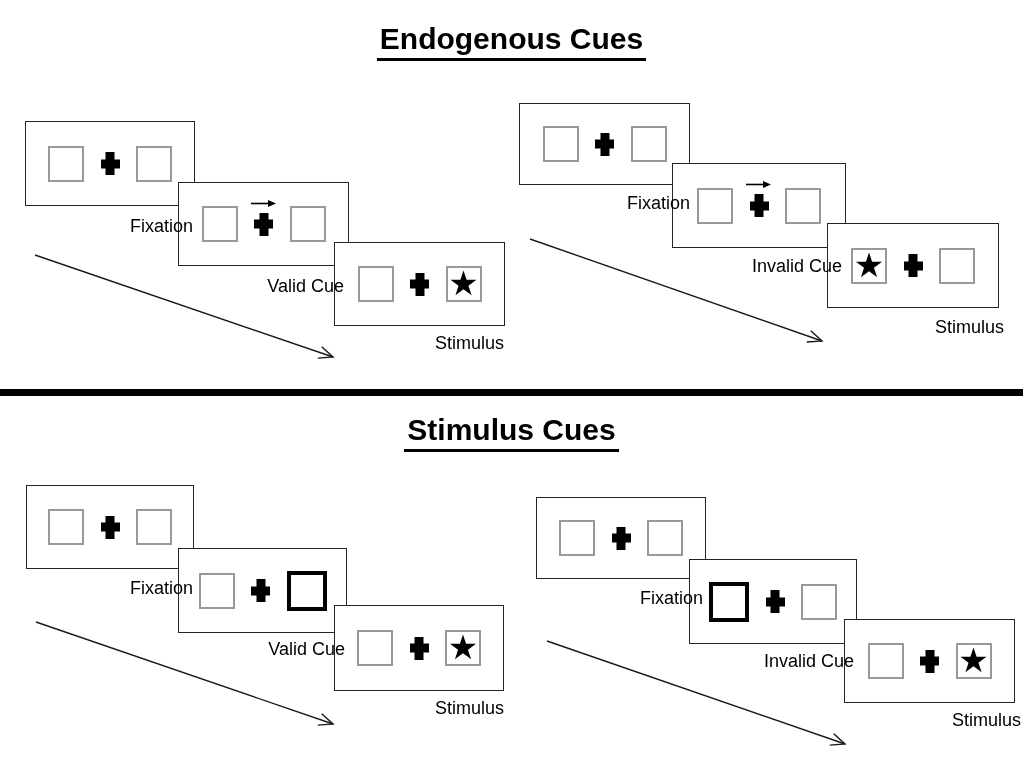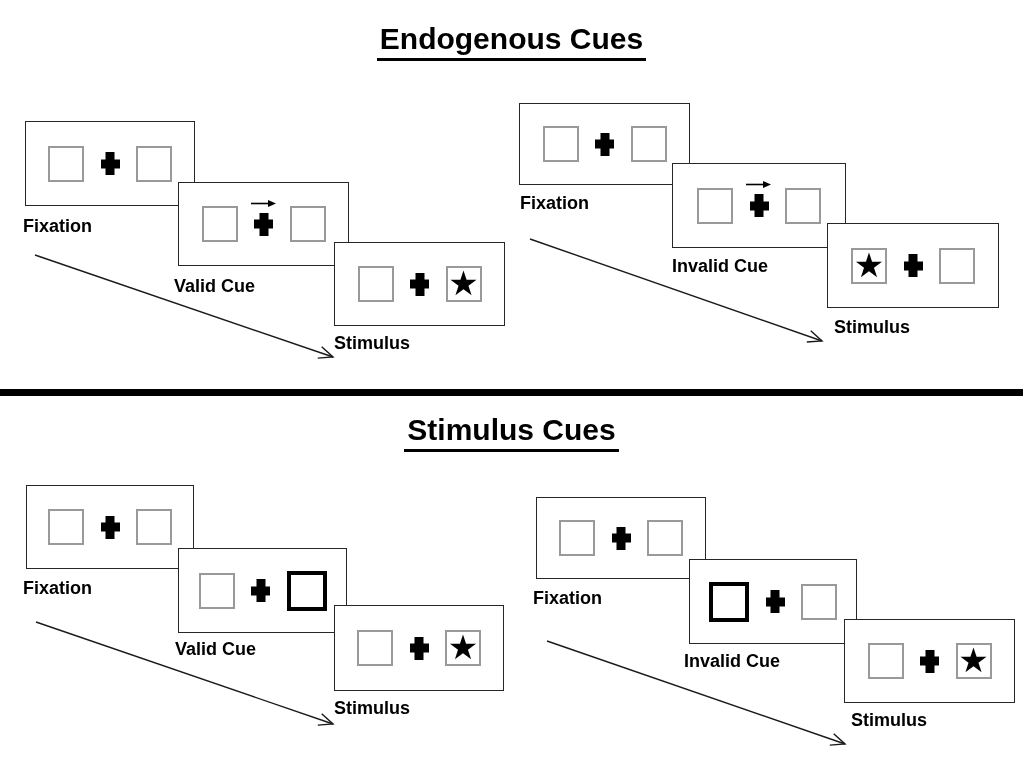--- a/index.html
+++ b/index.html
@@ -29,22 +29,22 @@
          display:flex; align-items:center; justify-content:center; flex:0 0 auto; }
 
   .plus { position:relative; width:19px; height:23px; }
   .plus::before { content:""; position:absolute; left:50%; transform:translateX(-50%);
                   top:0; width:9px; height:23px; background:#000; }
   .plus::after  { content:""; position:absolute; top:50%; transform:translateY(-50%);
                   left:0; width:19px; height:9px; background:#000; }
 
   .cue-arrow { position:absolute; top:16px; left:-3px; }
 
-  .lbl { position:absolute; width:170px; text-align:left;
-         font-size:18px; font-weight:bold; z-index:4; }
+  .lbl { position:absolute; width:170px; text-align:right;
+         font-size:18px; font-weight:normal; z-index:4; }
 
   .arrows { position:absolute; inset:0; z-index:0; }
 </style>
 </head>
 <body>
 
 <div class="stage">
 
   <svg class="arrows" width="1023" height="767" viewBox="0 0 1023 767">
     <defs>

